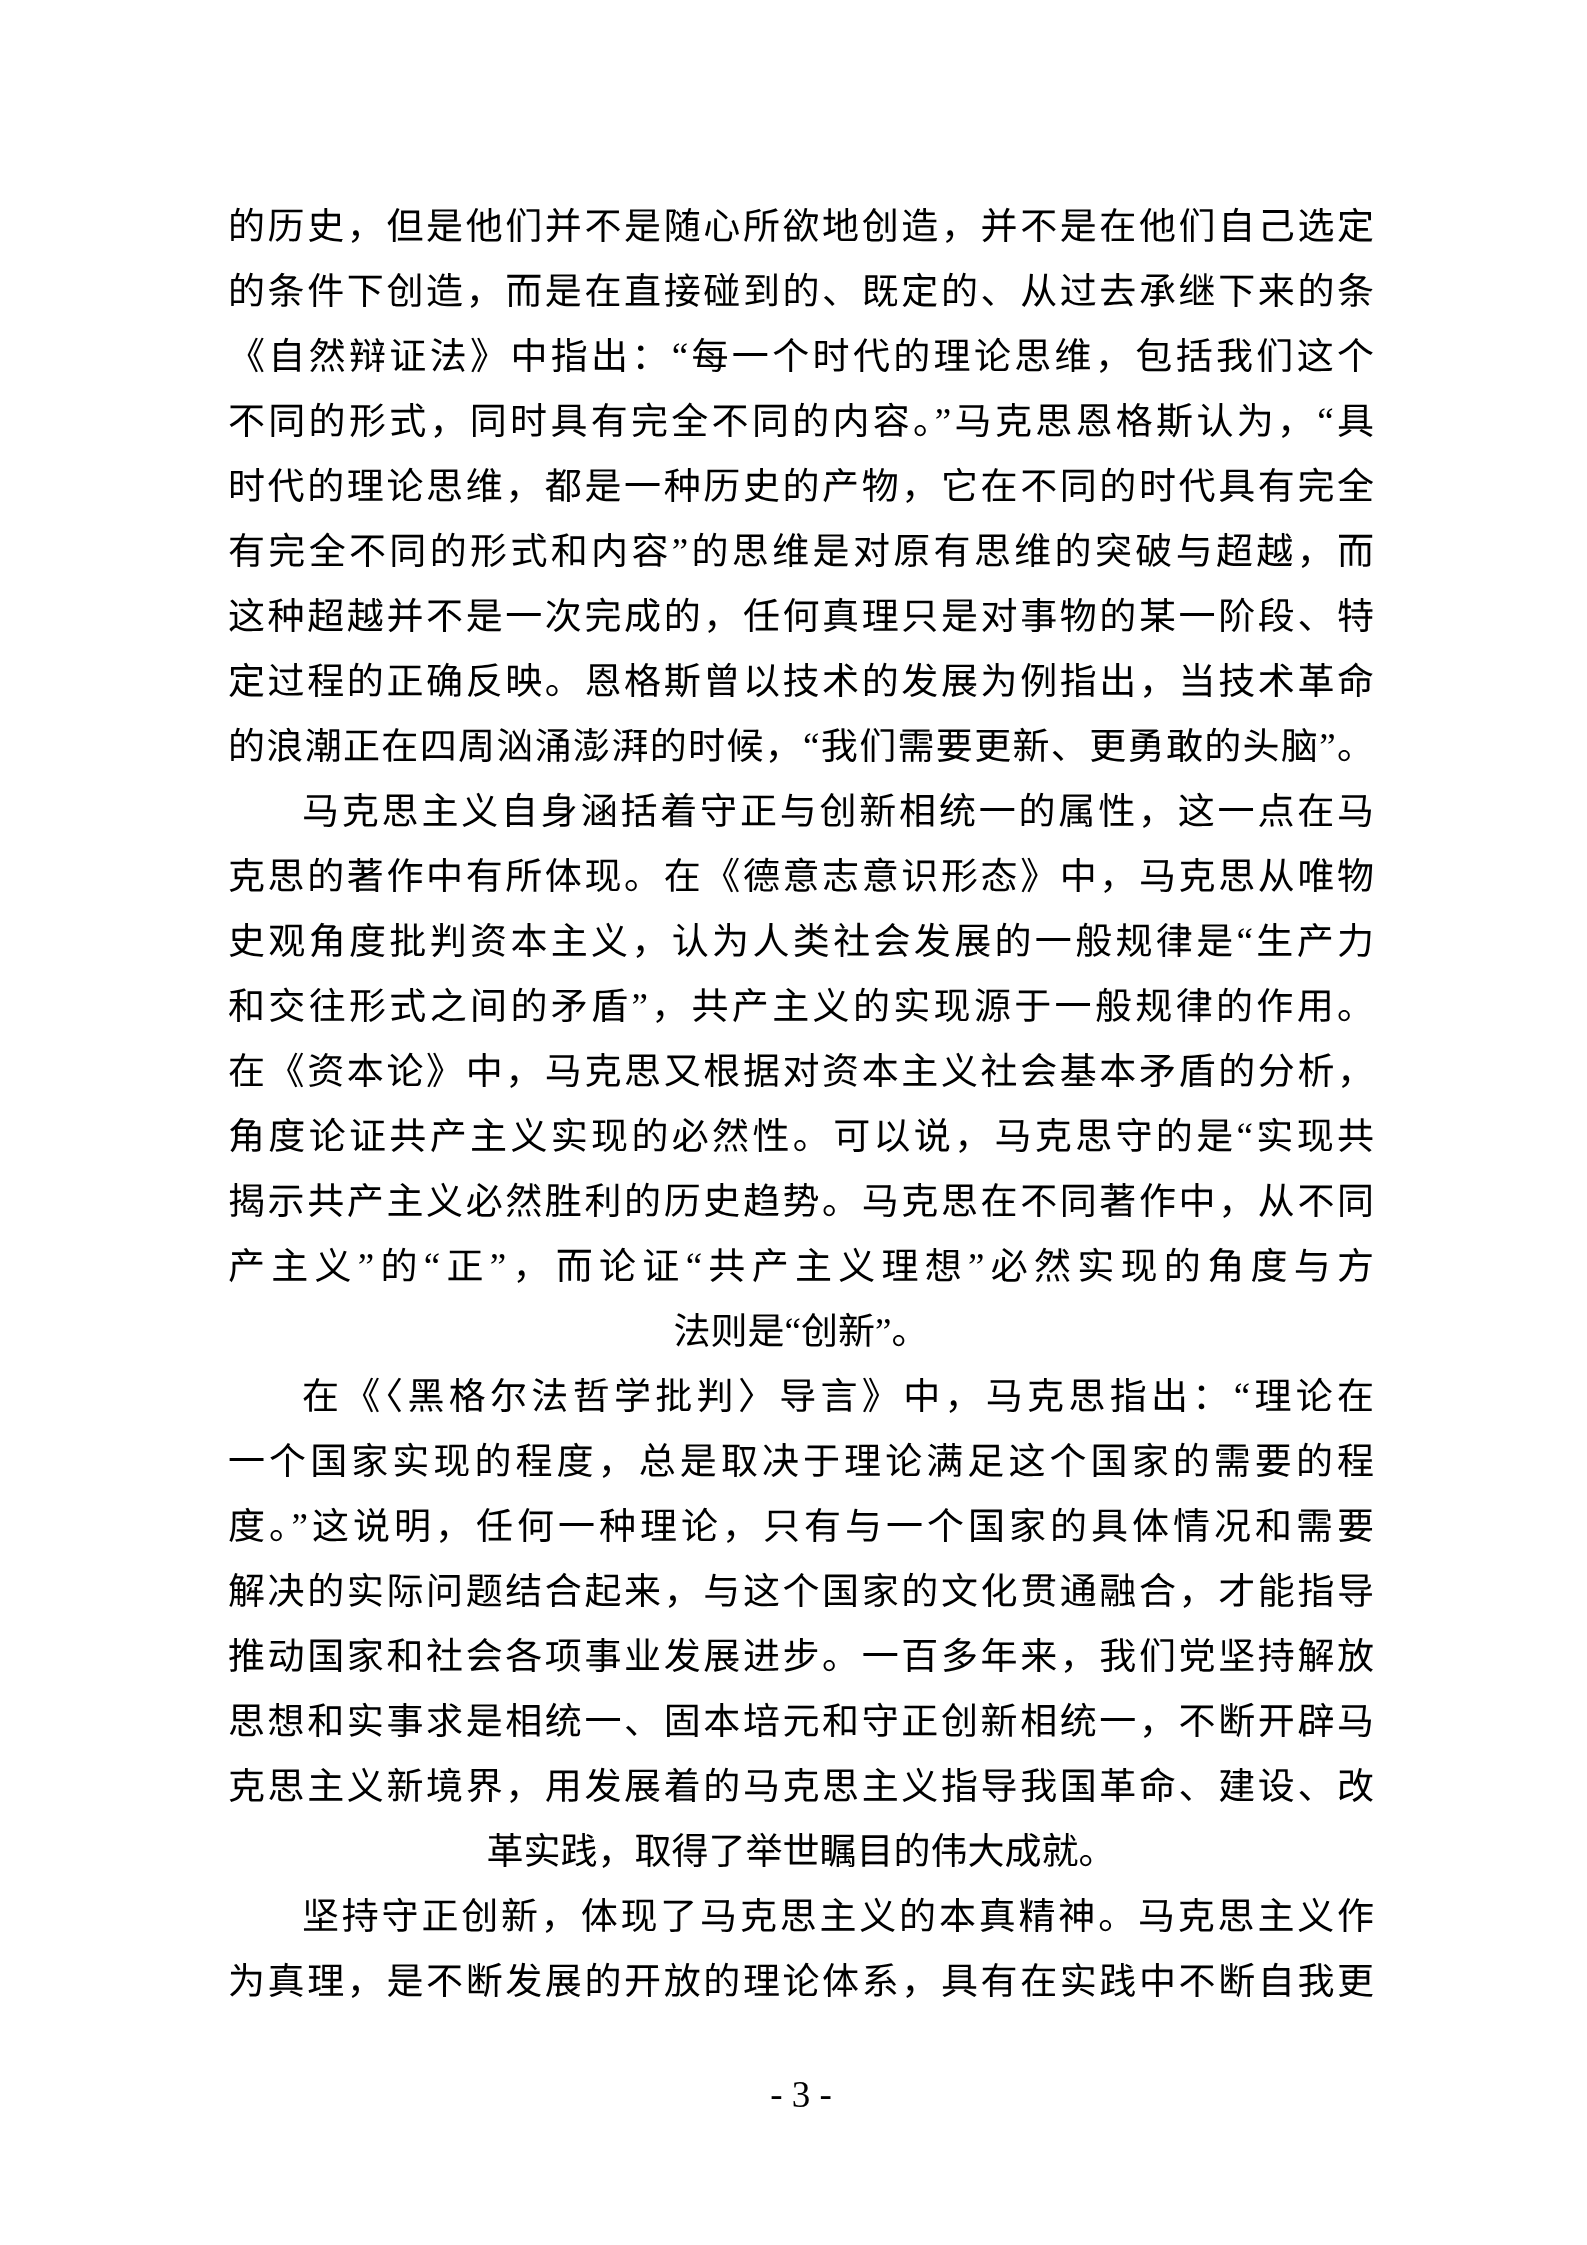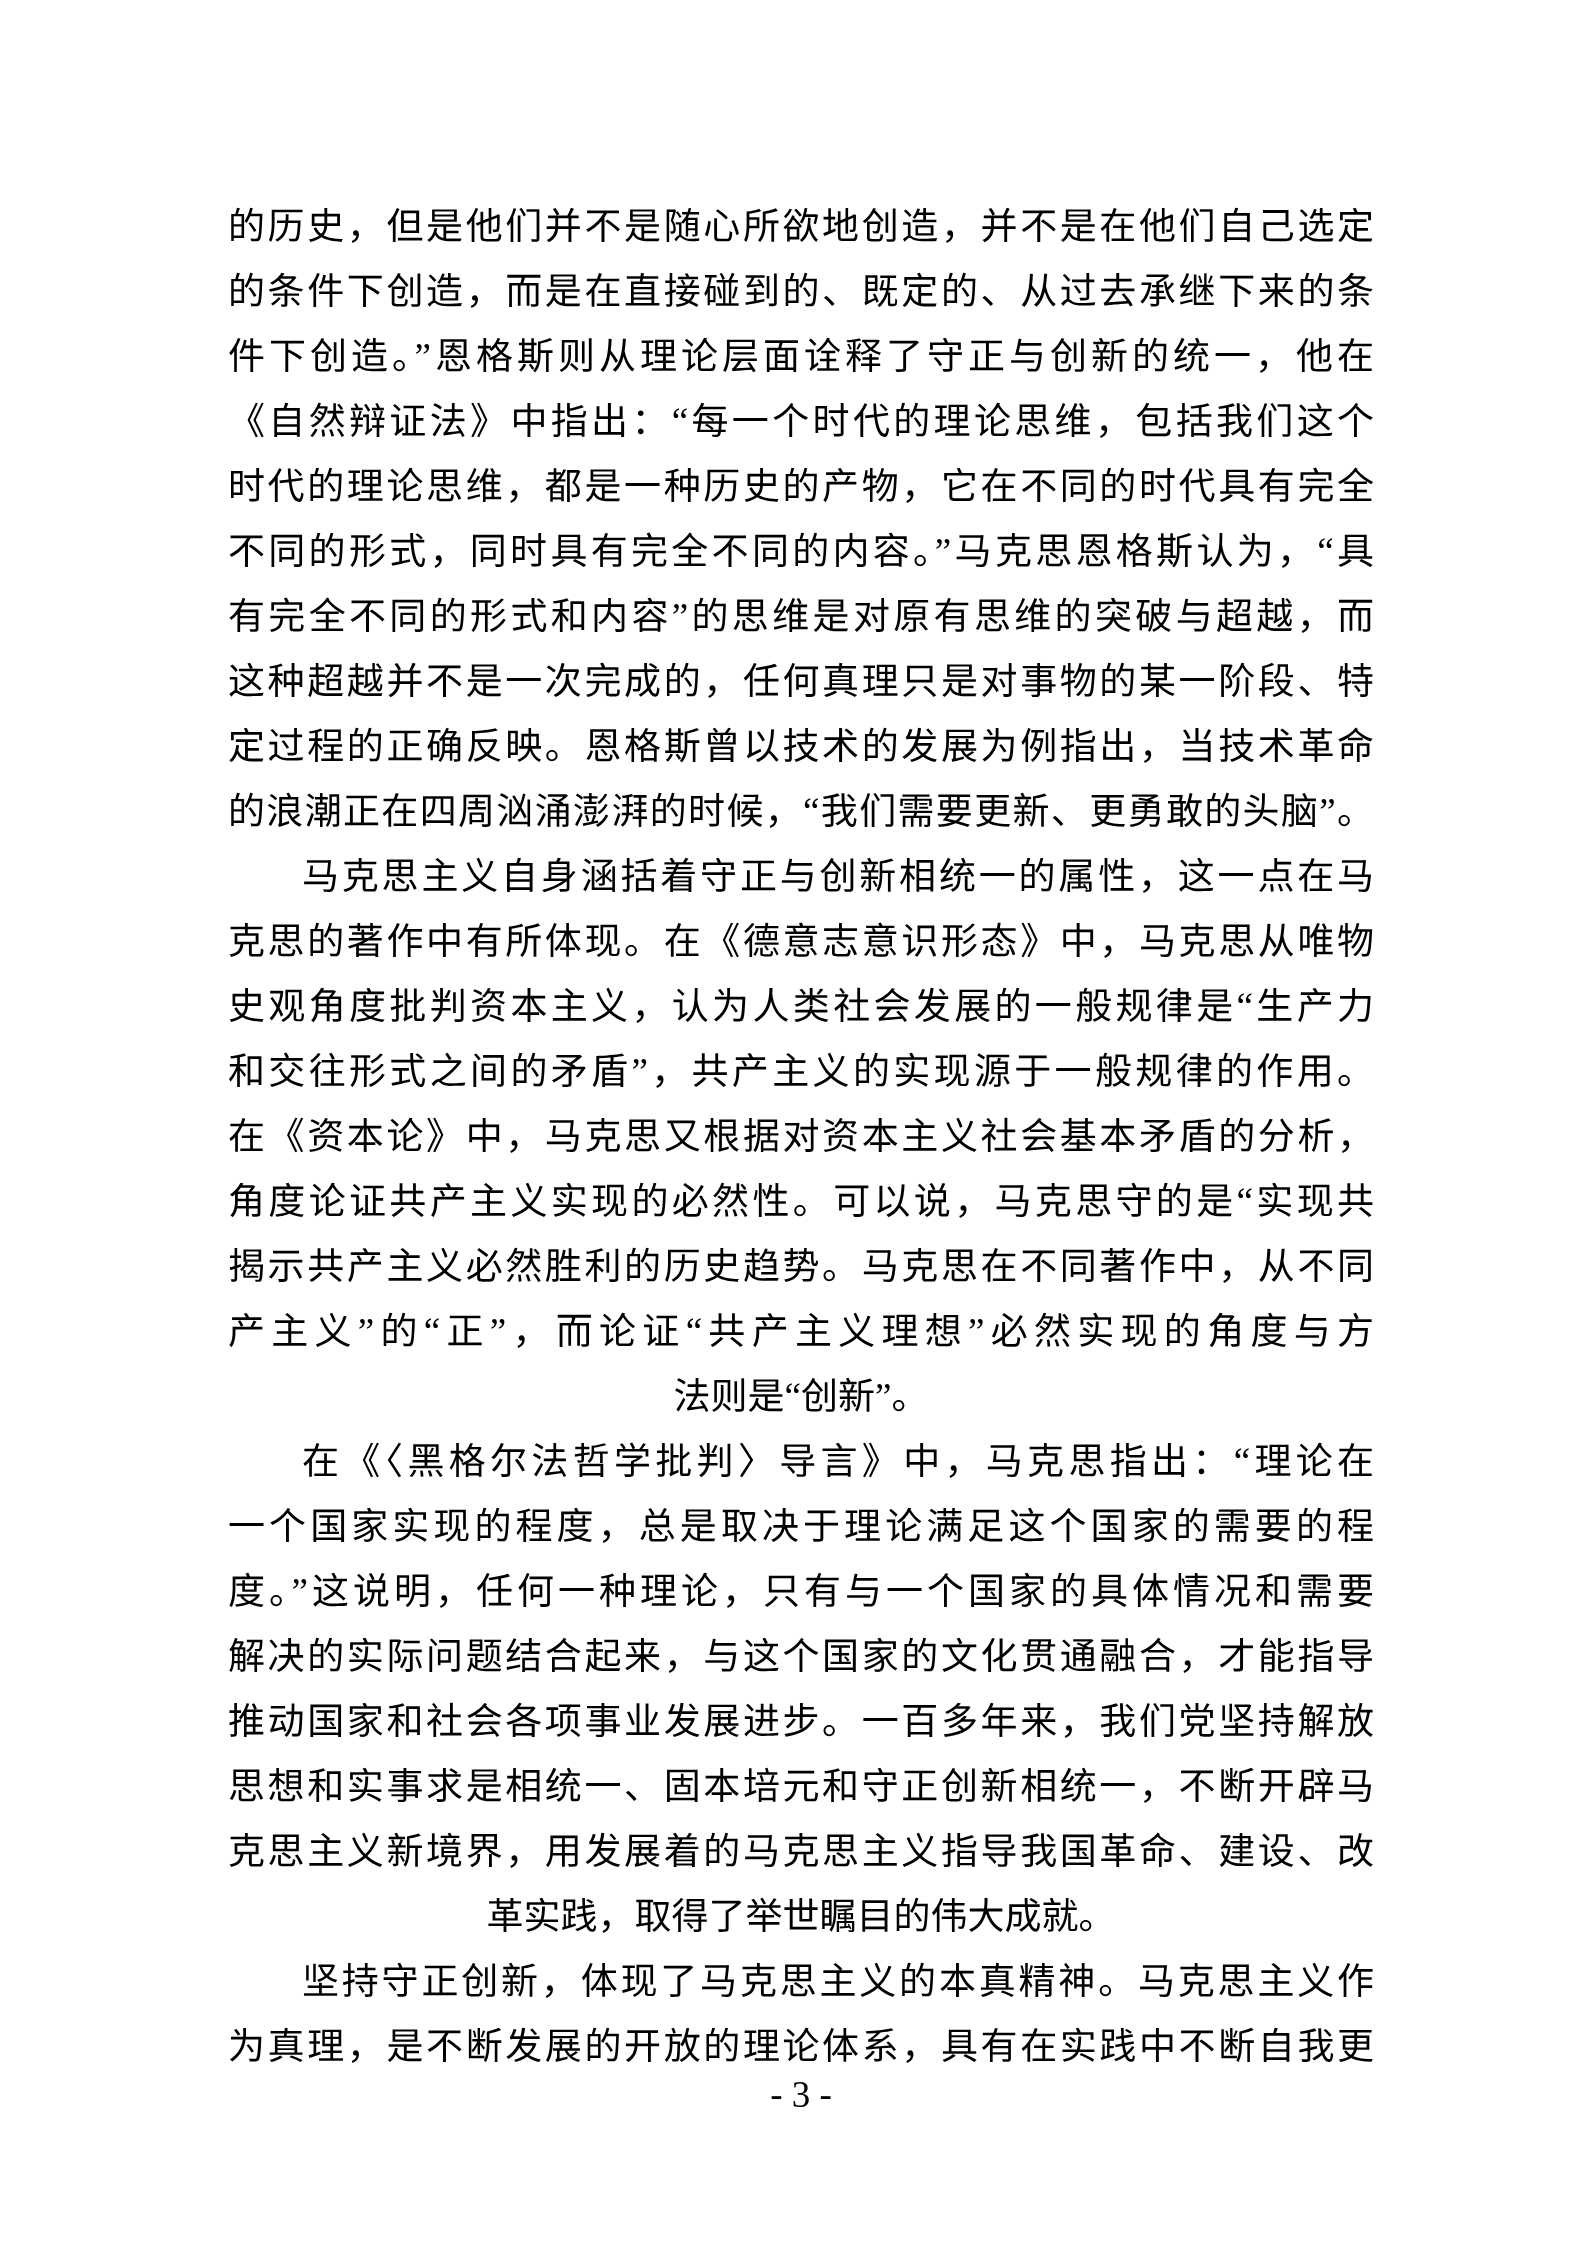--- a/index.html
+++ b/index.html
@@ -51,24 +51,23 @@
     line-height: 46px;
   }
 </style>
 </head>
 <body>
 
 <div class="page">
   <div class="text-block">
       <div class="line fill">的历史，但是他们并不是随心所欲地创造，并不是在他们自己选定</div>
       <div class="line fill">的条件下创造，而是在直接碰到的、既定的、从过去承继下来的条</div>
-      <div class="line fill">件下创造。”恩格斯则从理论层面诠释了守正与创新的统一，他在</div>
       <div class="line fill">《自然辩证法》中指出：“每一个时代的理论思维，包括我们这个</div>
+      <div class="line fill">不同的形式，同时具有完全不同的内容。”马克思恩格斯认为，“具</div>
       <div class="line fill">时代的理论思维，都是一种历史的产物，它在不同的时代具有完全</div>
-      <div class="line fill">不同的形式，同时具有完全不同的内容。”马克思恩格斯认为，“具</div>
       <div class="line fill">有完全不同的形式和内容”的思维是对原有思维的突破与超越，而</div>
       <div class="line fill">这种超越并不是一次完成的，任何真理只是对事物的某一阶段、特</div>
       <div class="line fill">定过程的正确反映。恩格斯曾以技术的发展为例指出，当技术革命</div>
       <div class="line fill">的浪潮正在四周汹涌澎湃的时候，“我们需要更新、更勇敢的头脑”。</div>
       <div class="line indent fill">马克思主义自身涵括着守正与创新相统一的属性，这一点在马</div>
       <div class="line fill">克思的著作中有所体现。在《德意志意识形态》中，马克思从唯物</div>
       <div class="line fill">史观角度批判资本主义，认为人类社会发展的一般规律是“生产力</div>
       <div class="line fill">和交往形式之间的矛盾”，共产主义的实现源于一般规律的作用。</div>
       <div class="line fill">在《资本论》中，马克思又根据对资本主义社会基本矛盾的分析，</div>
       <div class="line fill">角度论证共产主义实现的必然性。可以说，马克思守的是“实现共</div>

